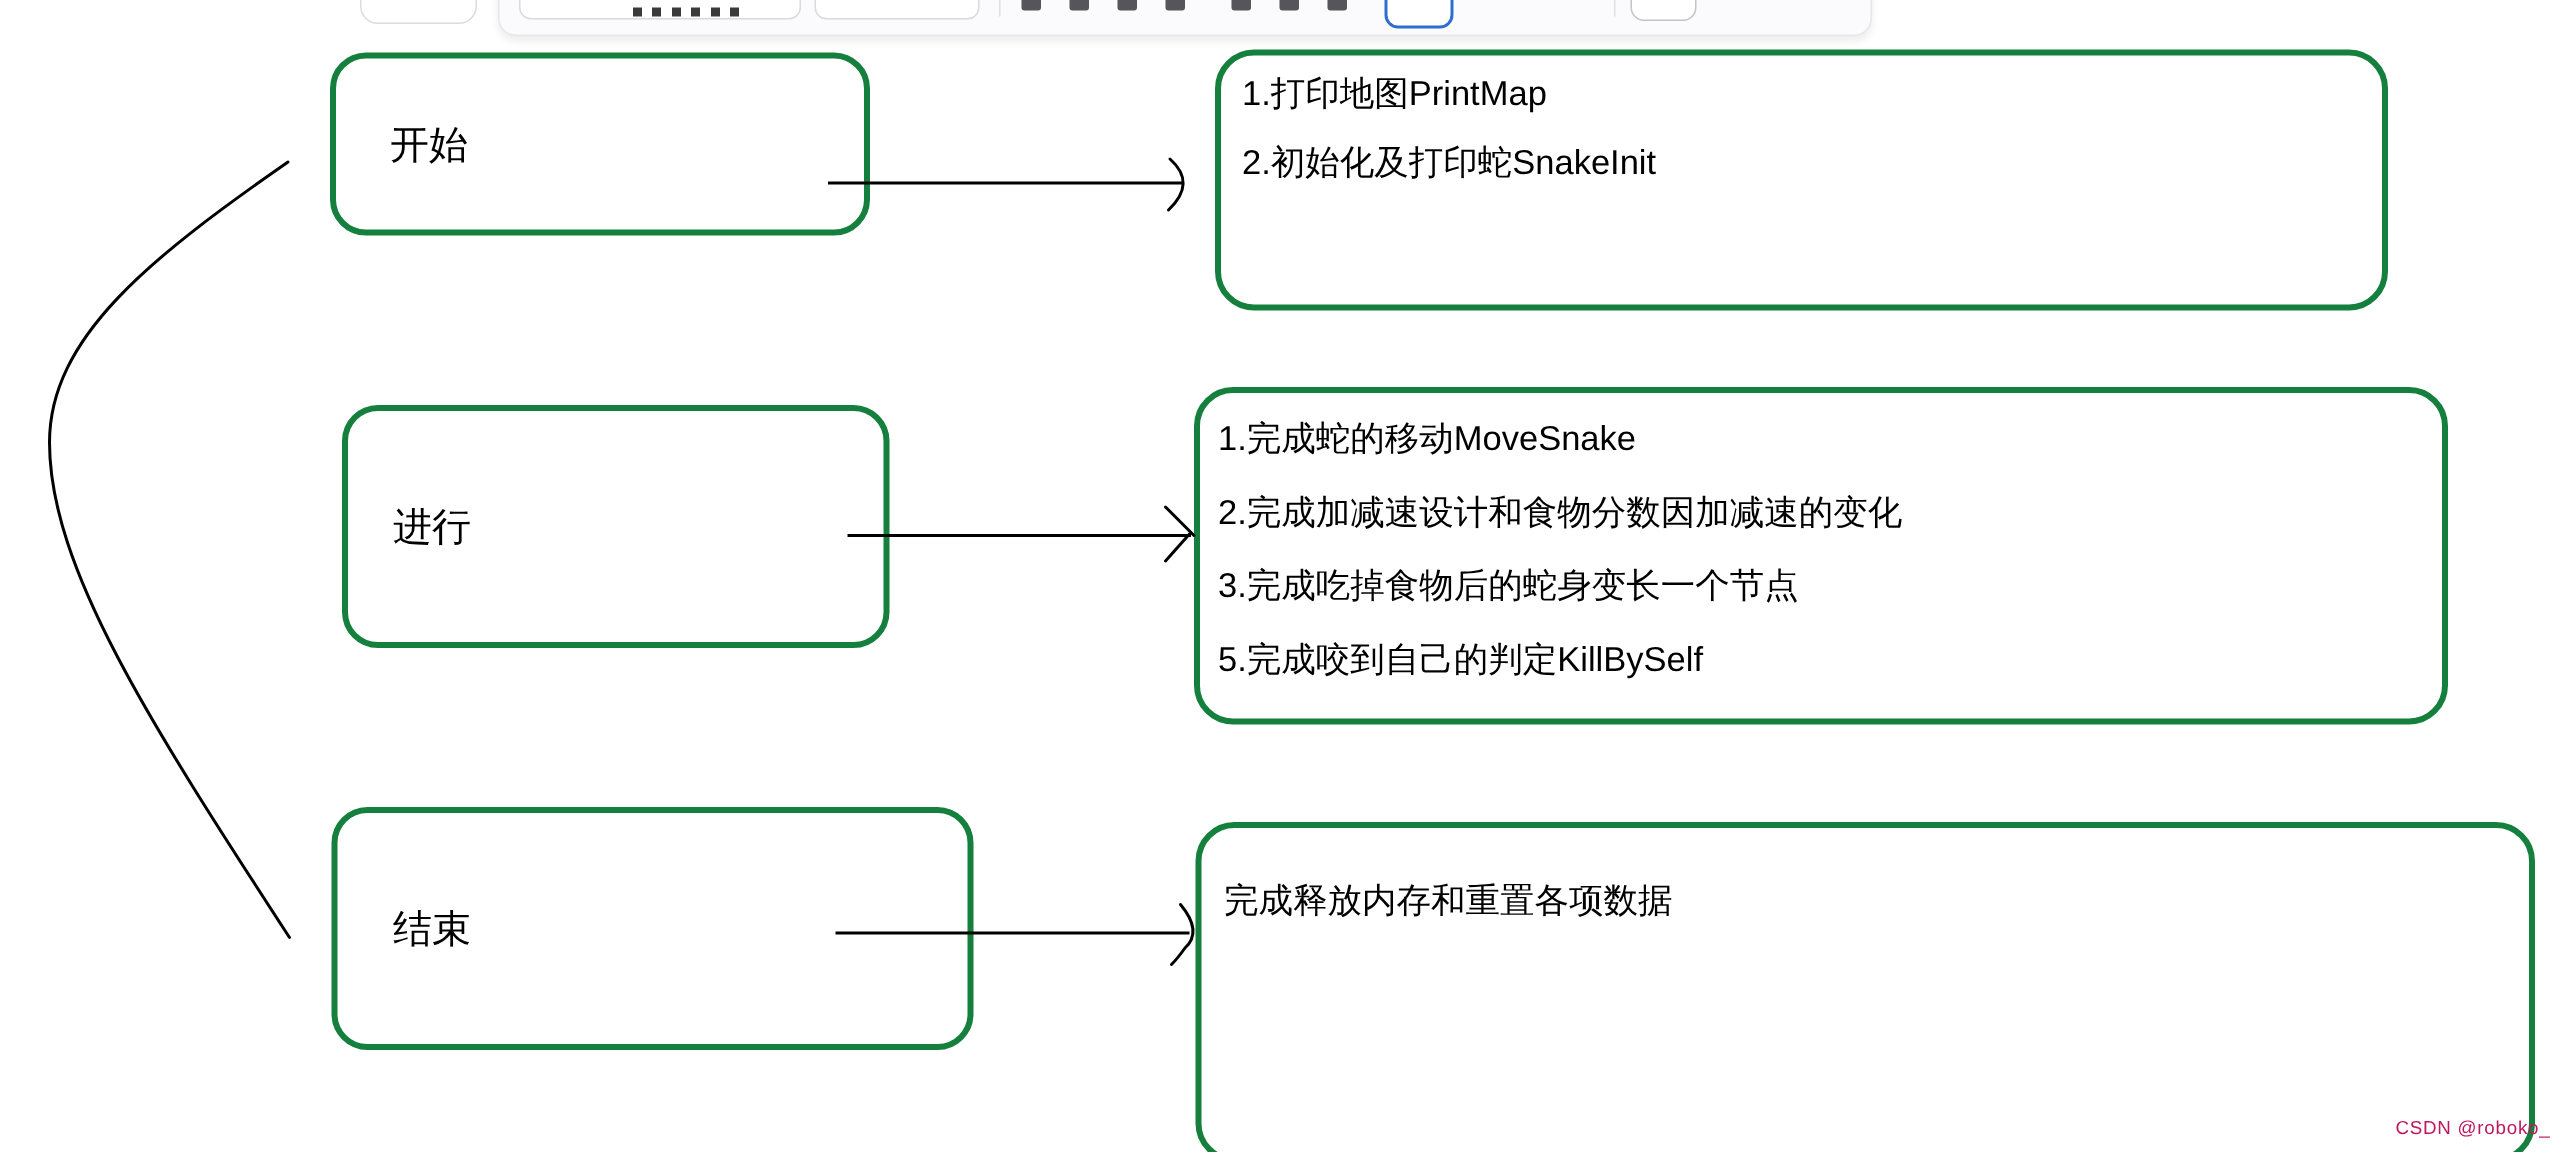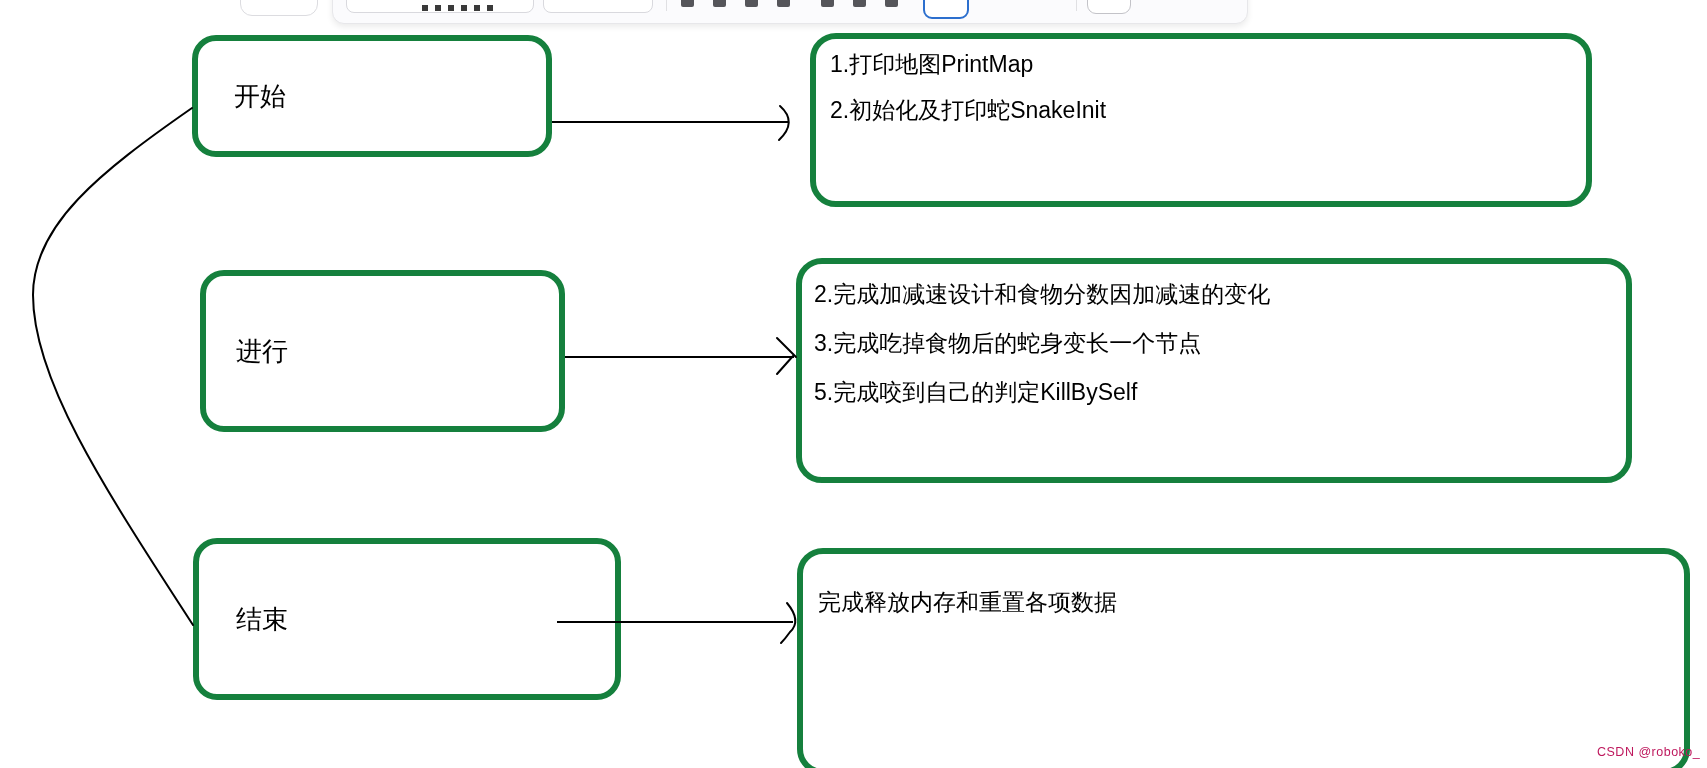--- a/index.html
+++ b/index.html
@@ -18,22 +18,22 @@
   .tb-input2{left:210px;top:34px;width:108px;height:38px;}
   .tb-textfrag{position:absolute;left:88px;top:31px;width:72px;height:6px;
     background:repeating-linear-gradient(90deg,#3a3a3a 0 6px,transparent 6px 13px);}
   .tb-divider{position:absolute;top:50px;width:1px;height:22px;background:#e0e0e3;}
   .tb-icon{position:absolute;top:52px;width:13px;height:16px;background:#55555a;border-radius:2px;}
   .tb-btn-blue{position:absolute;left:590px;top:32px;width:42px;height:44px;
     background:#fff;border:2px solid #2c6fce;border-radius:9px;}
   .tb-btn-gray{position:absolute;left:754px;top:29px;width:42px;height:44px;
     background:#fff;border:1px solid #c3c3c8;border-radius:9px;}
   
-  .node{position:absolute;background:#fff;border:6px solid #15803d;box-sizing:border-box;}
-  .stage{border-radius:24px;display:flex;align-items:center;font-size:26px;}
+  .node{position:absolute;background:#fff;border:4px solid #15803d;box-sizing:border-box;}
+  .stage{border-radius:24px;display:flex;align-items:center;font-size:26px;margin-left:28px;}
   .stage-label{white-space:nowrap;}
   #stage-start{left:192px;top:35px;width:360px;height:122px;padding-left:36px;}
   #stage-ing{left:200px;top:270px;width:365px;height:162px;padding-left:30px;}
   #stage-end{left:193px;top:538px;width:428px;height:162px;padding-left:37px;}
   .tasks{border-radius:26px;font-size:23px;line-height:46px;}
   #tasks-start{left:810px;top:33px;width:782px;height:174px;padding:2px 10px 0 14px;}
   #tasks-ing{left:796px;top:258px;width:836px;height:225px;padding:6px 10px 0 12px;line-height:49px;}
   #tasks-end{left:797px;top:548px;width:893px;height:227px;padding:34px 10px 0 15px;line-height:28px;}
   .task{white-space:nowrap;}
   svg.links{position:absolute;left:0;top:0;pointer-events:none;}
@@ -70,20 +70,21 @@
 </div>
 <div class="node stage" id="stage-end">
   <span class="stage-label">结束</span>
 </div>
 
 <div class="node tasks" id="tasks-start">
   <div class="task">1.打印地图PrintMap</div>
   <div class="task">2.初始化及打印蛇SnakeInit</div>
 </div>
 <div class="node tasks" id="tasks-ing">
+  <div class="task">1.完成蛇的移动MoveSnake</div>
   <div class="task">2.完成加减速设计和食物分数因加减速的变化</div>
   <div class="task">3.完成吃掉食物后的蛇身变长一个节点</div>
   <div class="task">5.完成咬到自己的判定KillBySelf</div>
 </div>
 <div class="node tasks" id="tasks-end">
   <div class="task">完成释放内存和重置各项数据</div>
 </div>
 
 <svg class="links" width="1707" height="768" viewBox="0 0 1707 768">
 

